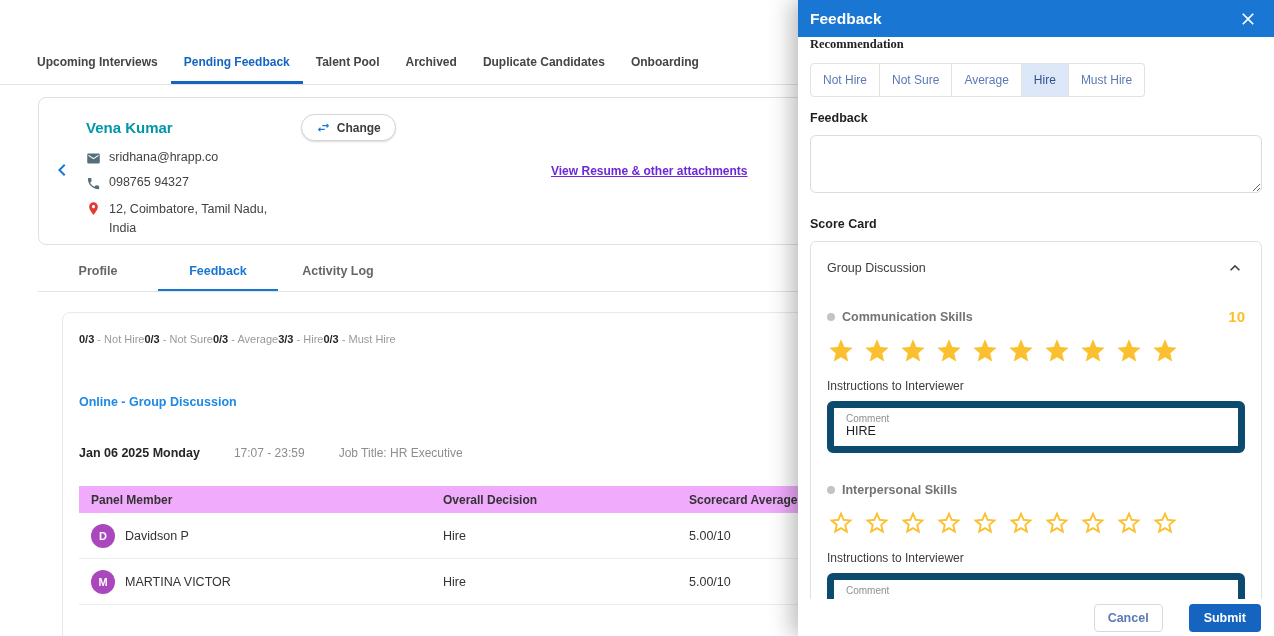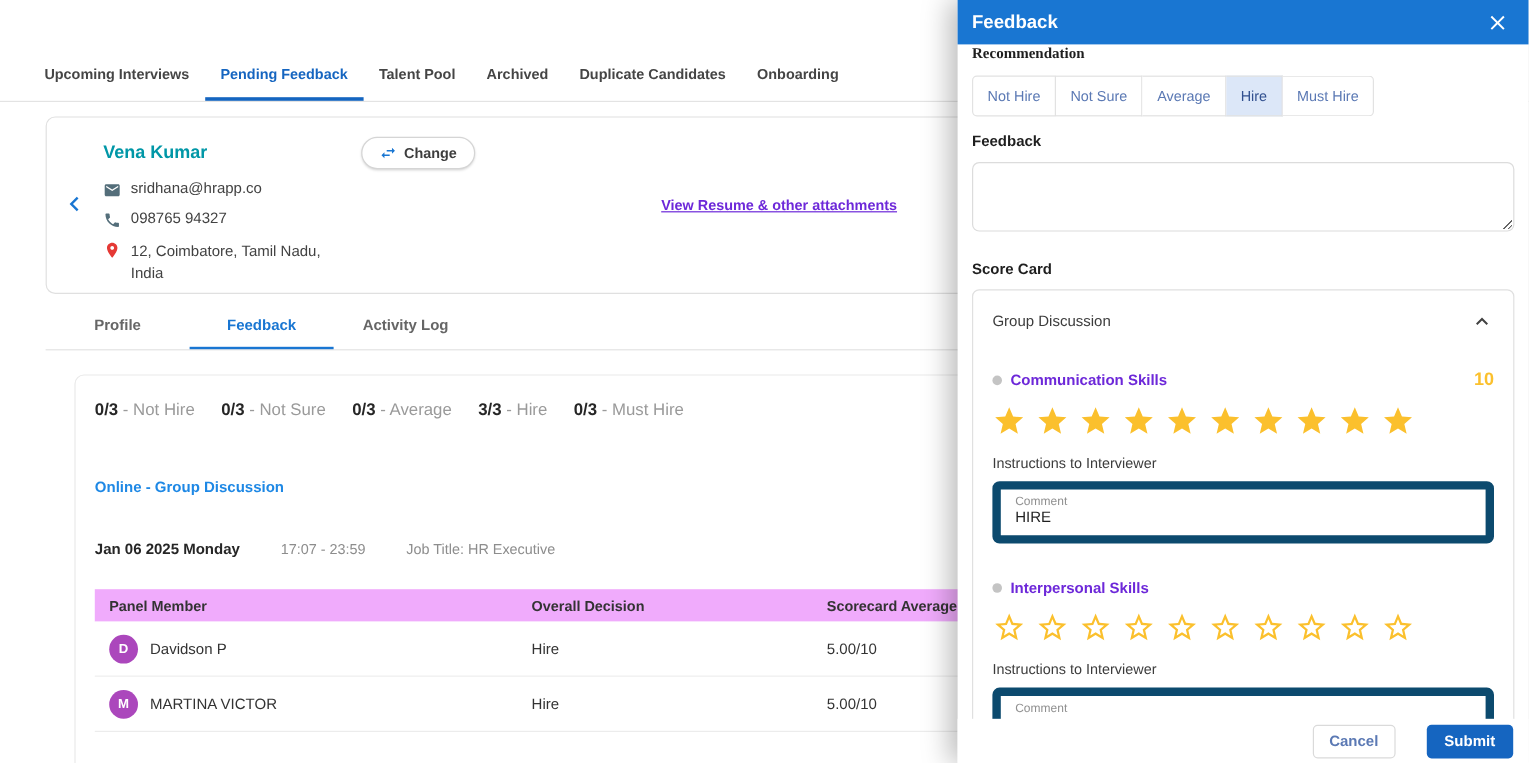--- a/index.html
+++ b/index.html
@@ -34,21 +34,21 @@
 
   .dtabs{position:absolute;left:38px;top:252px;width:1198px;height:40px;display:flex;
     border-bottom:1px solid #e3e3e3;}
   .dtab{min-width:120px;display:flex;align-items:center;justify-content:center;
     font-size:12.5px;font-weight:600;color:#666;border-bottom:2px solid transparent;
     cursor:pointer;padding:0 10px;}
   .dtab.selected{color:#1976d2;border-bottom-color:#1976d2;}
 
   .content{position:absolute;left:62px;top:312px;width:1174px;height:360px;
     border:1px solid #e9e9e9;padding:20px 16px;}
-  .stats{display:flex;gap:22px;font-size:14px;color:#9a9a9a;align-items:flex-end;}
+  .stats{display:flex;font-size:11px;color:#9a9a9a;align-items:flex-end;}
   .stats b{color:#262626;font-weight:700;}
   .session-link{display:inline-block;margin-top:50px;font-size:12.5px;font-weight:700;
     color:#1e88e5;text-decoration:none;cursor:pointer;}
   .session-meta{margin-top:36px;font-size:12px;color:#8d8d8d;display:flex;gap:34px;align-items:center;}
   .session-meta b{color:#262626;font-size:12.5px;}
   .table{margin-top:26px;width:1132px;font-size:12px;}
   .thead{display:flex;background:#f0abfc;height:27px;align-items:center;font-weight:700;color:#333;}
   .th{padding:0 12px;}
   .c1{width:352px;}.c2{width:246px;}.c3{flex:1;}
   .trow{display:flex;align-items:center;height:46px;border-bottom:1px solid #ececec;color:#333;cursor:pointer;background:#fff;}
@@ -75,21 +75,21 @@
   .opt:last-child{border-radius:0 4px 4px 0;}
   .opt.selected{background:#dce7f8;color:#31508f;}
   .fb-input{margin-top:10px;width:100%;height:58px;border:1px solid #dcdcdc;border-radius:6px;
     padding:8px 10px;font-family:inherit;font-size:12.5px;color:#333;resize:vertical;outline:none;display:block;}
   .scard{margin-top:10px;border:1px solid #e0e0e0;border-radius:6px;padding:16px;height:420px;}
   .group-head{display:flex;align-items:center;justify-content:space-between;font-size:12.5px;color:#3c3c3c;cursor:pointer;}
   .chev svg{width:20px;height:20px;fill:#424242;display:block;}
   .skill{margin-top:30px;}
   .skill-head{display:flex;align-items:center;gap:7px;}
   .bullet{width:8px;height:8px;border-radius:50%;background:#c4c4c4;}
-  .skill-name{font-size:12.5px;font-weight:600;color:#6d28d9;}
+  .skill-name{font-size:12.5px;font-weight:600;color:#737373;}
   .skill-score{margin-left:auto;font-size:15px;font-weight:600;color:#fbc02d;}
   .stars{margin-top:12px;display:flex;gap:8px;}
   .star{width:28px;height:28px;display:inline-block;cursor:pointer;}
   .star svg{width:28px;height:28px;fill:#fbc02d;display:block;}
   .instr{margin-top:14px;font-size:12px;color:#3c3c3c;}
   .comment{margin-top:8px;border:7px solid #0c4a6e;border-radius:6px;padding:5px 12px 7px;
     background:#fff;cursor:text;}
   .clabel{display:block;font-size:10px;color:#909090;}
   .cvalue{display:block;font-size:12.5px;color:#1f1f1f;min-height:15px;}
   .pfoot{position:absolute;left:0;right:0;bottom:0;height:37px;background:#fff;display:flex;

